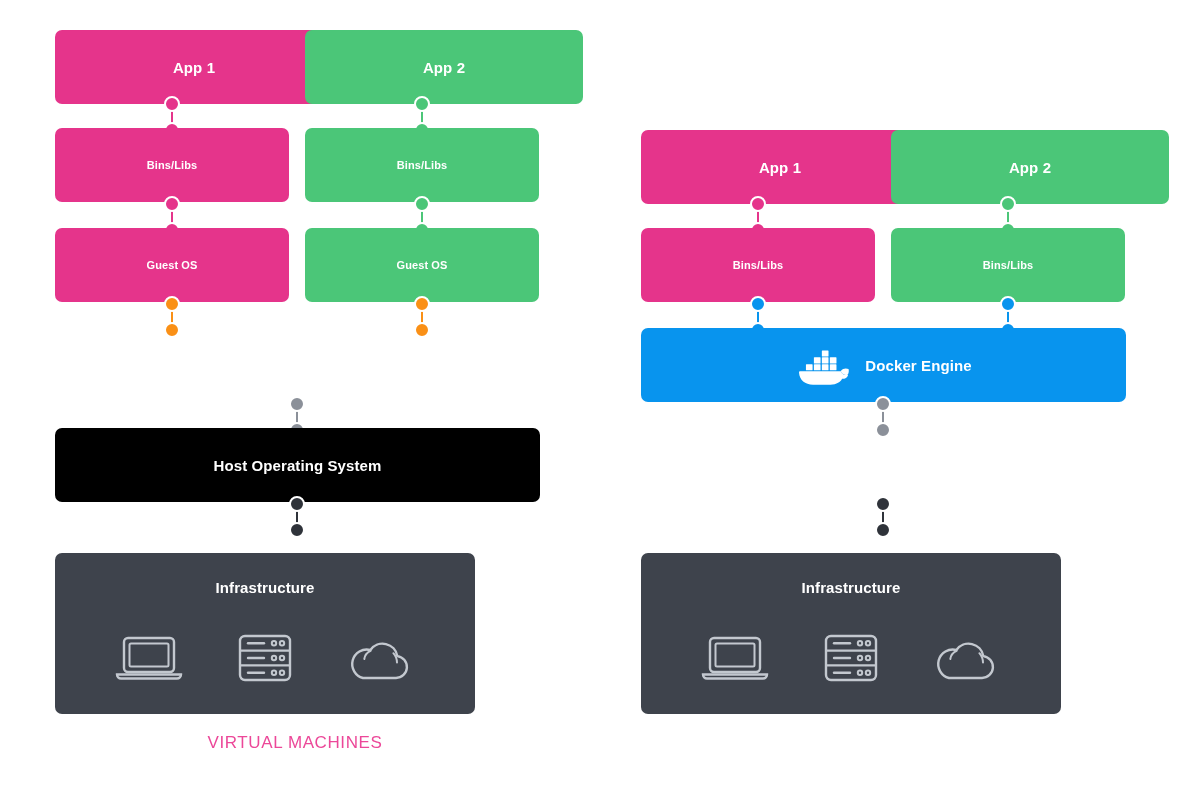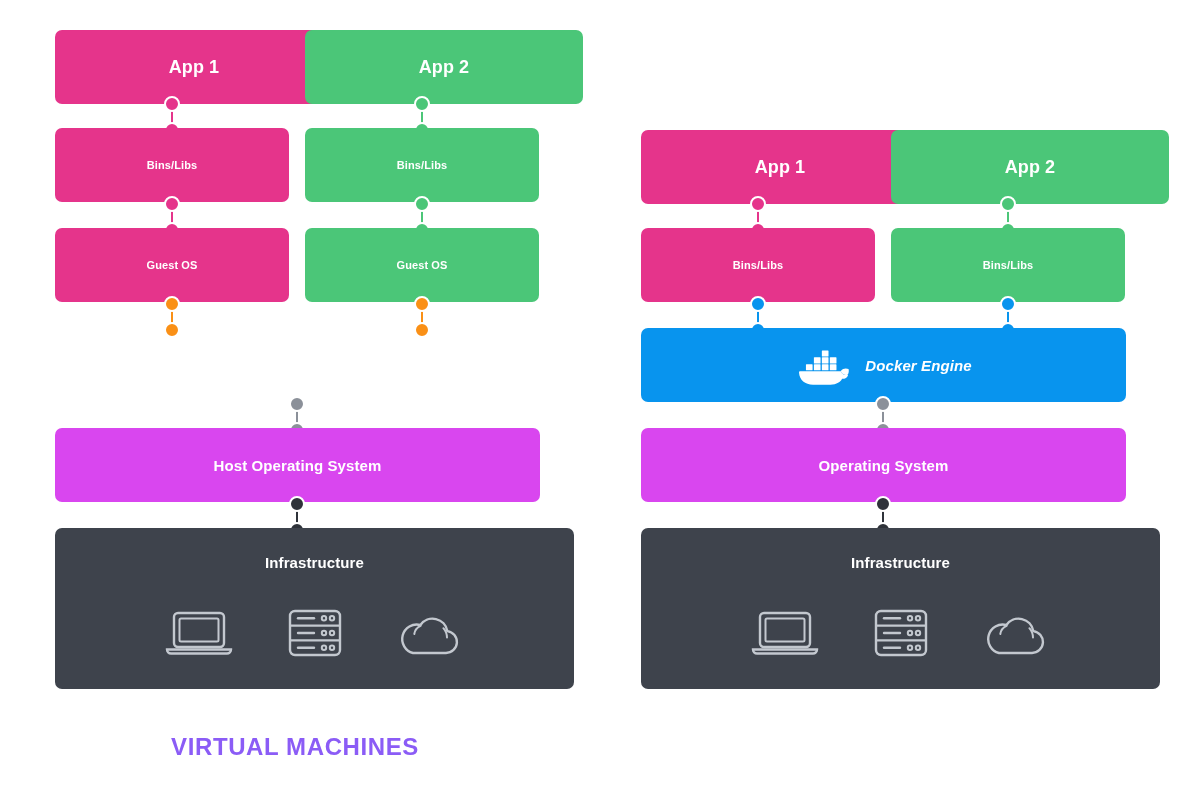--- a/index.html
+++ b/index.html
@@ -23,30 +23,30 @@
     color:#ffffff;
     display:flex;
     align-items:center;
     justify-content:center;
     font-weight:bold;
     box-sizing:border-box;
     letter-spacing:.1px;
   }
   .box-label{pointer-events:none;}
 
-  .sz-app{width:278px;height:74px;font-size:18px;}
+  .sz-app{width:278px;height:74px;font-size:15px;}
   .sz-sub{width:234px;height:74px;font-size:11px;}
   .sz-wide{width:485px;height:74px;font-size:15px;}
-  .sz-infra{width:519px;height:161px;font-size:15px;}
+  .sz-infra{width:420px;height:161px;font-size:15px;margin-top:25px;}
 
   .c-pink{background:#e5348b;}
   .c-green{background:#4bc678;}
   .c-orange{background:#fa9016;}
-  .c-blue{background:#0894ee;font-style:italic;}
-  .c-gray{background:#d946ef;}
+  .c-blue{background:#0894ee;}
+  .c-gray{background:#000000;}
   .c-dark{background:#3e434c;}
 
   .sz-infra .box-label{position:absolute;top:26px;left:0;width:100%;text-align:center;}
 
   
   .conn{position:absolute;width:16px;}
   .conn .line{
     position:absolute;left:7px;top:6px;bottom:6px;width:2px;
   }
   .conn .dot{
@@ -70,23 +70,23 @@
 
   
   .docker-row{display:flex;align-items:center;justify-content:center;gap:14px;}
   .docker-logo{width:56px;height:42px;display:block;}
 
   
   .caption{
     position:absolute;
     width:100%;
     text-align:center;
-    font-size:24px;
-    font-weight:bold;
-    color:#8b5cf6;
+    font-size:17px;
+    font-weight:normal;
+    color:#ec4899;
     letter-spacing:.6px;
   }
 </style>
 </head>
 <body>
 
 <div class="stage">
 
   <div class="panel" id="panel-vm">
 
@@ -249,23 +249,20 @@
         </span>
         <span class="box-label">Docker Engine</span>
       </div>
     </div>
     <div class="conn k-gray" style="left:285px;top:396px;height:42px;">
       <div class="line"></div>
       <div class="dot top"></div>
       <div class="dot bot"></div>
     </div>
 
-    <div class="box sz-wide c-gray" style="left:51px;top:428px;">
-      <span class="box-label">Operating System</span>
-    </div>
     <div class="conn k-dark" style="left:285px;top:496px;height:42px;">
       <div class="line"></div>
       <div class="dot top"></div>
       <div class="dot bot"></div>
     </div>
 
     <div class="box sz-infra c-dark" style="left:51px;top:528px;">
       <span class="box-label">Infrastructure</span>
       <div class="infra-icons">
         <div class="infra-icon">

